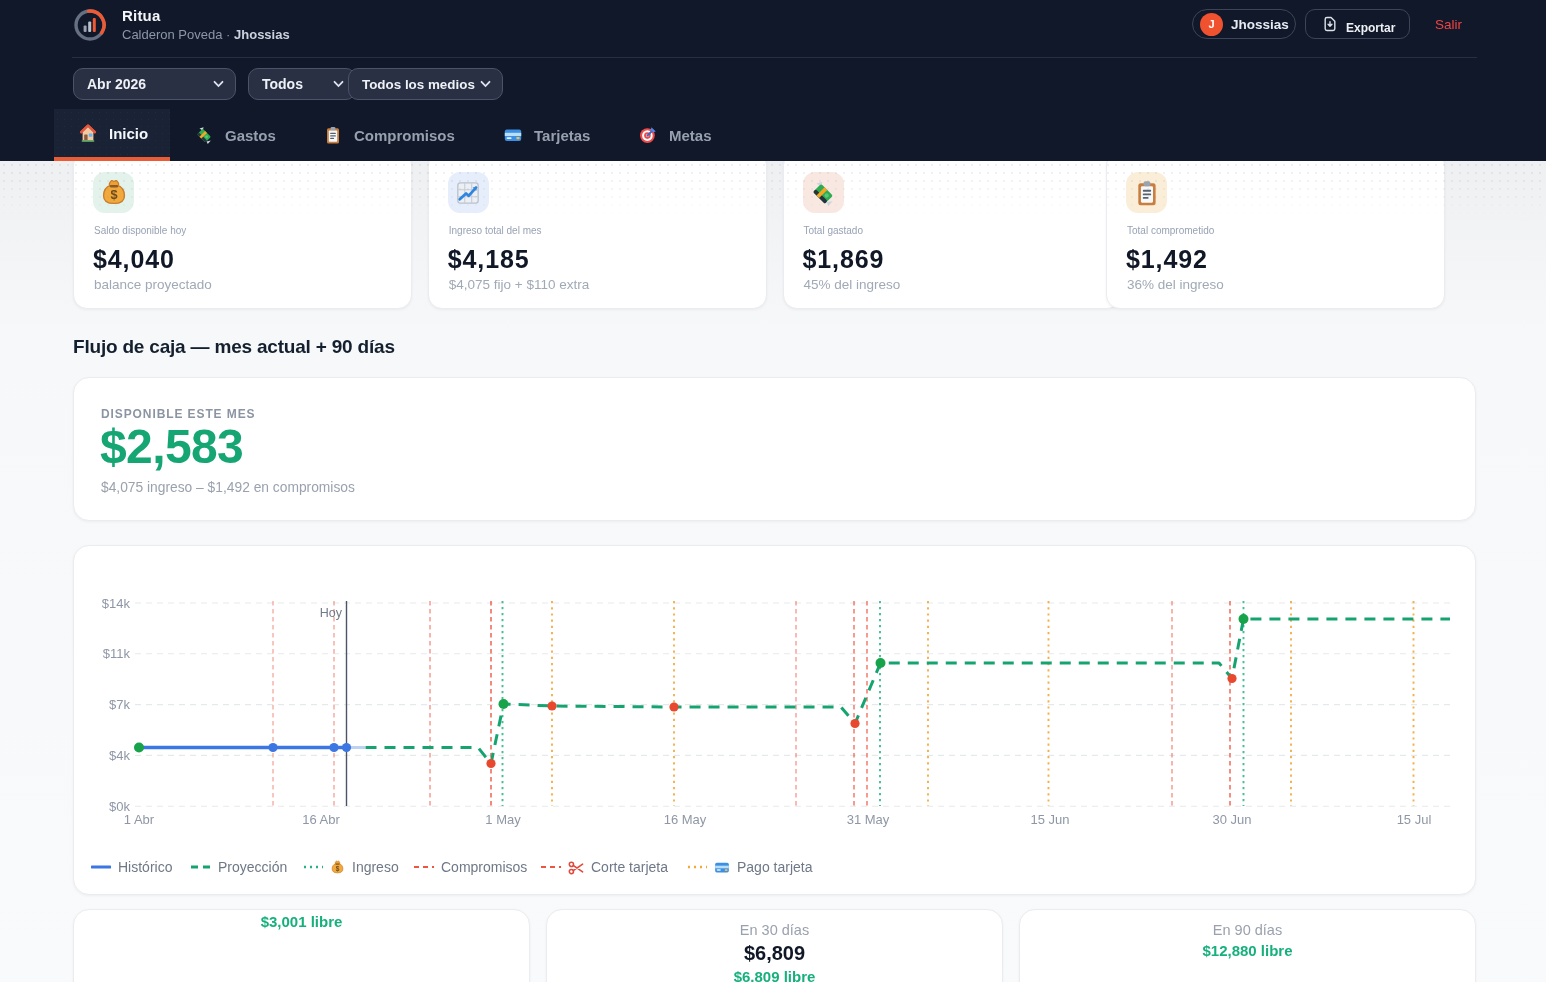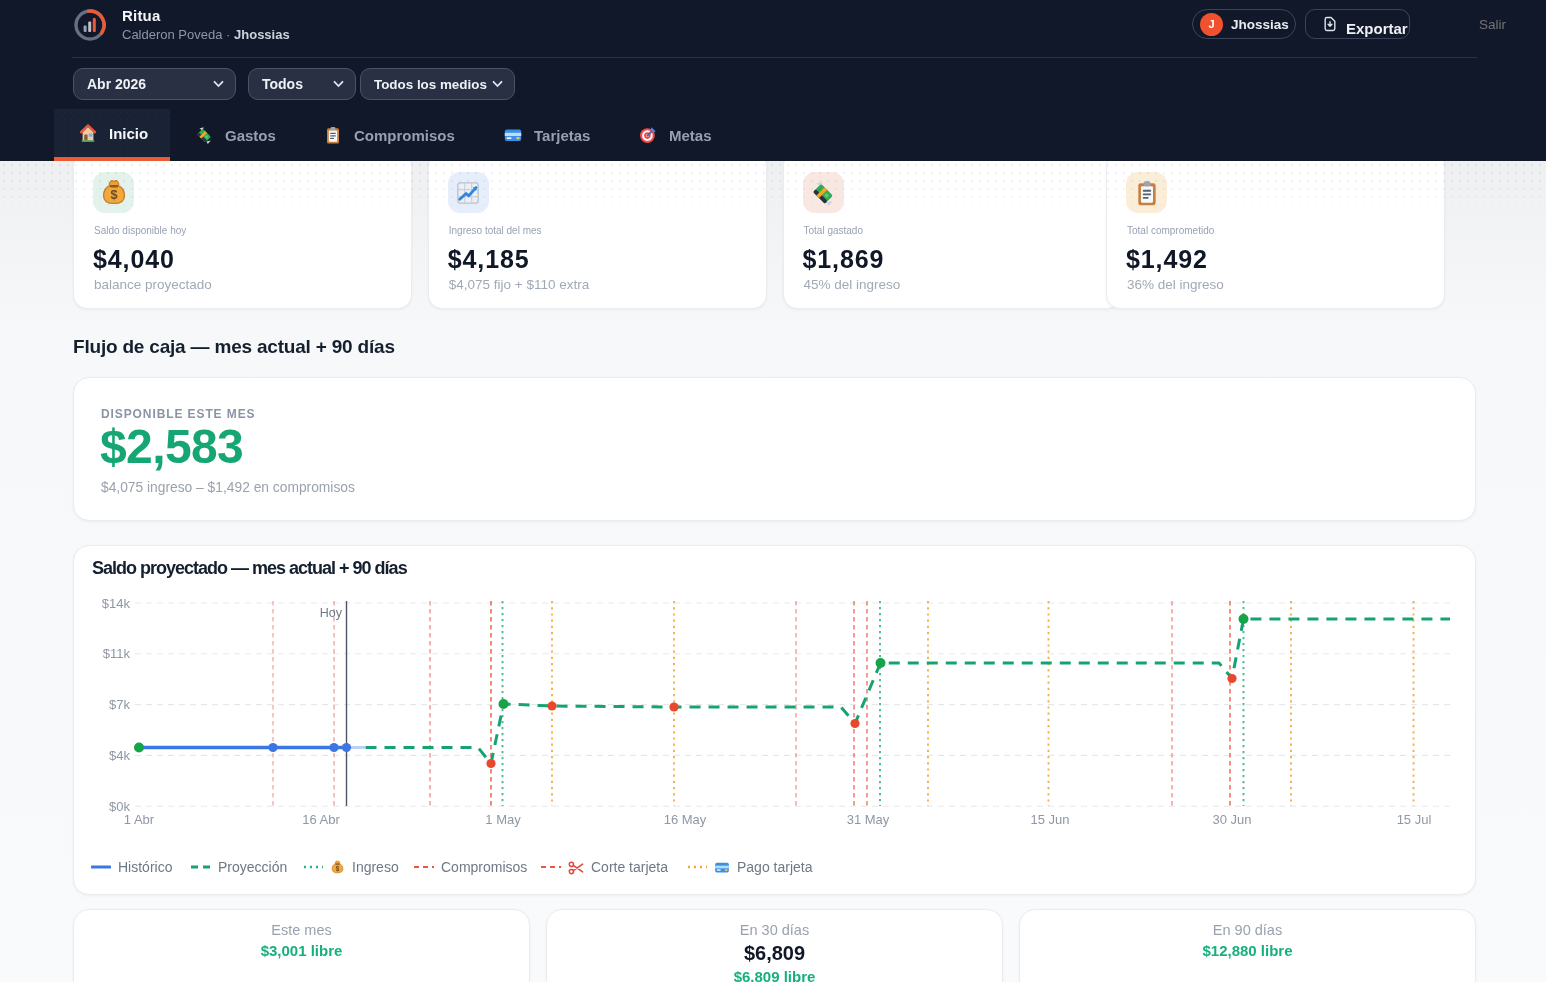--- a/index.html
+++ b/index.html
@@ -11,22 +11,22 @@
 #hdr{position:absolute;left:0;top:0;width:1546px;height:161px;background:#111829;z-index:20;}
 #hdr .divider{position:absolute;left:72px;top:57px;width:1405px;height:1px;background:rgba(255,255,255,.10);}
 .brandname{position:absolute;left:122px;top:7px;font-size:15px;font-weight:800;color:#f4f6f9;letter-spacing:.2px;}
 .brandsub{position:absolute;left:122px;top:27px;font-size:13px;color:#8d96a8;}
 .brandsub b{color:#ccd3de;font-weight:700;}
 .pill{position:absolute;height:30px;border:1.5px solid #3c4557;border-radius:16px;display:flex;align-items:center;background:transparent;}
 #userpill{left:1192px;top:9px;width:104px;padding-left:7px;}
 #userpill .av{width:23px;height:23px;border-radius:50%;background:#f0512f;color:#fff;font-size:11px;font-weight:800;display:flex;align-items:center;justify-content:center;}
 #userpill .nm{margin-left:8px;font-size:13.5px;font-weight:700;color:#e8ecf2;}
 #exportbtn{left:1305px;top:9px;width:105px;border-radius:10px;padding-left:17px;}
-#exportbtn .tx{margin-left:9px;font-size:15px;font-weight:700;color:#eef1f5;margin-top:8px;}
-#salir{position:absolute;left:1435px;top:17px;font-size:13.5px;color:#737373;margin-left:44px;}
+#exportbtn .tx{margin-left:9px;font-size:12px;font-weight:700;color:#eef1f5;margin-top:8px;}
+#salir{position:absolute;left:1435px;top:17px;font-size:13.5px;color:#ef4444;}
 .sel{position:absolute;top:68px;height:32px;background:#293044;border:1.3px solid #4a5369;border-radius:10px;color:#eef1f6;font-size:14px;font-weight:700;display:flex;align-items:center;padding-left:13px;}
 .sel svg{position:absolute;right:11px;top:11px;}
 
 .tab{position:absolute;top:109px;height:52px;display:flex;align-items:center;padding-left:25px;gap:12px;font-size:15px;font-weight:700;color:#97a0ae;}
 .tab.active{background:#1a2335 radial-gradient(rgba(255,255,255,.035) 0.9px,transparent 1px);background-size:7px 7px;color:#f5f7fa;border-bottom:4px solid #e95c35;}
 
 .card{position:absolute;background:#fff;border:1px solid #eaecef;border-radius:14px;box-shadow:0 1px 3px rgba(18,27,46,.05);}
 .tile{position:absolute;left:19px;top:20px;width:41px;height:41px;border-radius:12px;display:flex;align-items:center;justify-content:center;}
 .stat .lbl{position:absolute;left:20px;top:73px;font-size:10px;font-weight:500;color:#98a2b3;}
 .stat .val{position:absolute;left:19px;top:93px;font-size:25px;font-weight:800;color:#101726;letter-spacing:.9px;}
@@ -131,21 +131,21 @@
       <div class="tx">Exportar</div>
     </div>
 <div id="salir">Salir</div>
 <div class="divider"></div>
 <div class="sel" style="left:73px;width:163px;">Abr 2026<svg width="11" height="8" viewBox="0 0 11 8">
         <path d="M1.5 1.8 L5.5 6 L9.5 1.8" fill="none" stroke="#dfe4ec" stroke-width="1.8" stroke-linecap="round"></path>
       </svg></div>
 <div class="sel" style="left:248px;width:108px;">Todos<svg width="11" height="8" viewBox="0 0 11 8">
         <path d="M1.5 1.8 L5.5 6 L9.5 1.8" fill="none" stroke="#dfe4ec" stroke-width="1.8" stroke-linecap="round"></path>
       </svg></div>
-<div class="sel" style="left:360px;width:155px;font-size:13.4px;">Todos los medios<svg width="11" height="8" viewBox="0 0 11 8">
+<div class="sel" style="left:348px;width:155px;font-size:13.4px;">Todos los medios<svg width="11" height="8" viewBox="0 0 11 8">
         <path d="M1.5 1.8 L5.5 6 L9.5 1.8" fill="none" stroke="#dfe4ec" stroke-width="1.8" stroke-linecap="round"></path>
       </svg></div>
 <div class="tab active" style="left:54px;width:116px;"><svg width="18" height="18" viewBox="0 0 18 18">
         <use href="#i-house"></use>
       </svg>Inicio</div>
 <div class="tab" style="left:170px;width:129px;"><svg width="18" height="19" viewBox="0 0 18 19">
         <use href="#i-flymoney"></use>
       </svg>Gastos</div>
 <div class="tab" style="left:299px;width:180px;"><svg width="18" height="18" viewBox="0 0 18 18">
         <use href="#i-clipboard"></use>
@@ -203,21 +203,20 @@
 <div class="val">$1,492</div>
 <div class="sub">36% del ingreso</div>
 </div>
 <div class="h2" style="left:73px;top:336px;">Flujo de caja — mes actual + 90 días</div>
 <div class="card" id="dispo" style="left:73px;top:377px;width:1403px;height:144px;border-radius:16px;">
 <div class="k">DISPONIBLE ESTE MES</div>
 <div class="v">$2,583</div>
 <div class="s">$4,075 ingreso – $1,492 en compromisos</div>
 </div>
 <div class="card" style="left:73px;top:545px;width:1403px;height:350px;border-radius:16px;">
-<div class="h2" style="left:18px;top:12px;font-size:18px;letter-spacing:-1px;">Saldo proyectado — mes actual + 90 días</div>
 <svg class="abs" style="left:0;top:0" width="1403" height="350" viewBox="0 0 1403 350">
       <line x1="61" y1="57.0" x2="1376" y2="57.0" stroke="#e6e9ec" stroke-width="1.1" stroke-dasharray="6 5"></line>
       <text x="56" y="61.5" font-size="13" fill="#8f97a6" text-anchor="end" font-family="Liberation Sans">$14k</text>
       <line x1="61" y1="107.8" x2="1376" y2="107.8" stroke="#e6e9ec" stroke-width="1.1" stroke-dasharray="6 5"></line>
       <text x="56" y="112.3" font-size="13" fill="#8f97a6" text-anchor="end" font-family="Liberation Sans">$11k</text>
       <line x1="61" y1="158.6" x2="1376" y2="158.6" stroke="#e6e9ec" stroke-width="1.1" stroke-dasharray="6 5"></line>
       <text x="56" y="163.1" font-size="13" fill="#8f97a6" text-anchor="end" font-family="Liberation Sans">$7k</text>
       <line x1="61" y1="209.4" x2="1376" y2="209.4" stroke="#e6e9ec" stroke-width="1.1" stroke-dasharray="6 5"></line>
       <text x="56" y="213.9" font-size="13" fill="#8f97a6" text-anchor="end" font-family="Liberation Sans">$4k</text>
       <line x1="61" y1="260.2" x2="1376" y2="260.2" stroke="#e6e9ec" stroke-width="1.1" stroke-dasharray="6 5"></line>
@@ -306,21 +305,20 @@
       <svg width="20" height="6" viewBox="0 0 20 6">
         <line x1="1" y1="3" x2="20" y2="3" stroke="#f2a93b" stroke-width="2.4" stroke-dasharray="2 4"></line>
       </svg>
       <svg width="16" height="15" viewBox="0 0 18 18">
         <use href="#i-card"></use>
       </svg>
       <span>Pago tarjeta</span>
     </div>
 </div>
 <div class="card bcard" style="left:73px;top:909px;width:457px;height:130px;border-radius:16px;">
-<div class="t1">Este mes</div>
     <div class="t3">$3,001 libre</div>
 </div>
 <div class="card bcard" style="left:546px;top:909px;width:457px;height:130px;border-radius:16px;">
 <div class="t1">En 30 días</div>
     <div class="t2">$6,809</div>
     <div class="t3">$6,809 libre</div>
 </div>
 <div class="card bcard" style="left:1019px;top:909px;width:457px;height:130px;border-radius:16px;">
 <div class="t1">En 90 días</div>
     <div class="t3">$12,880 libre</div>

